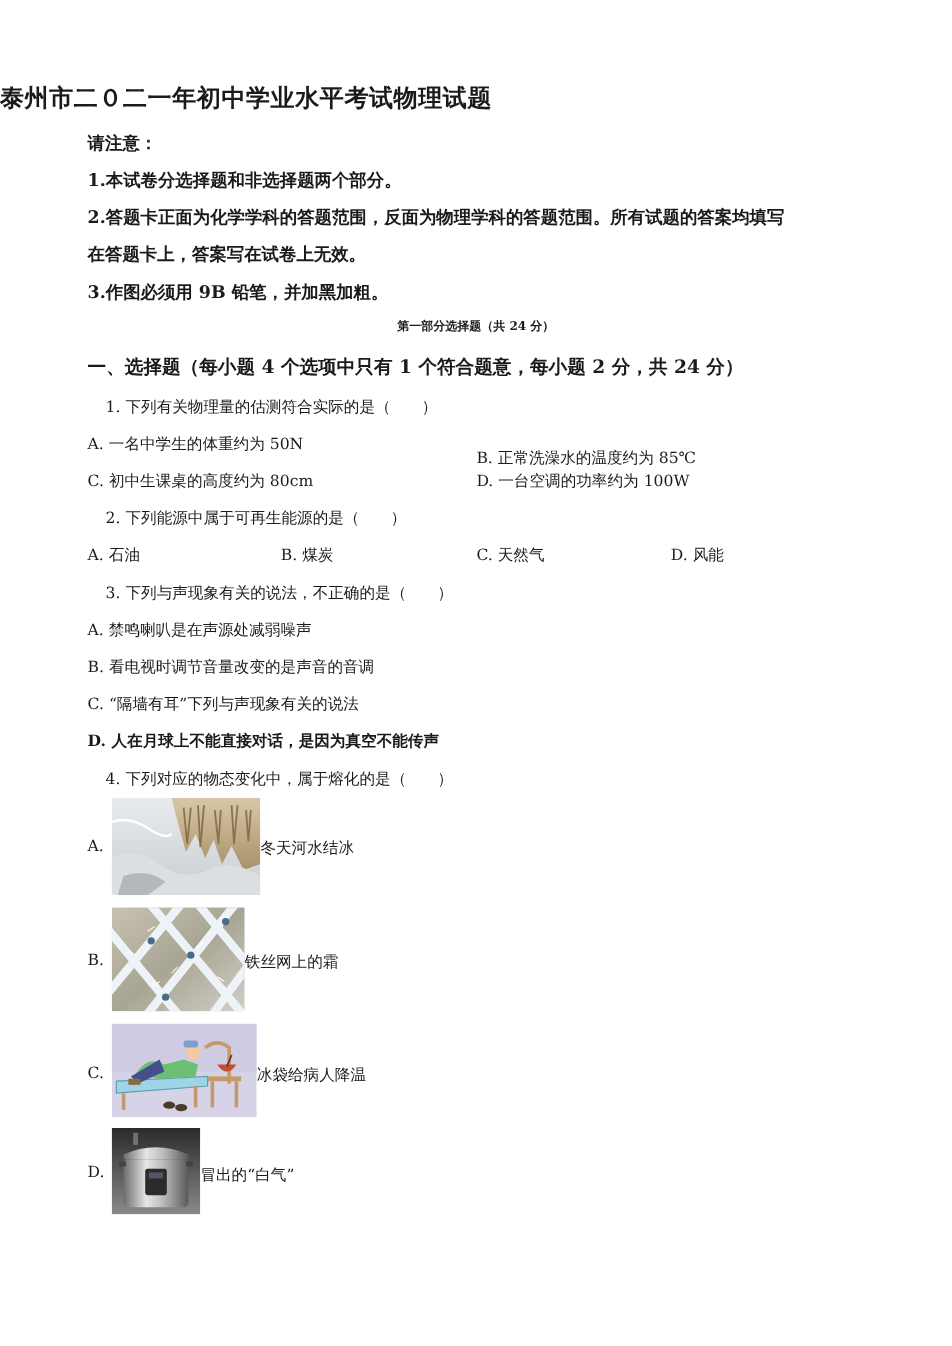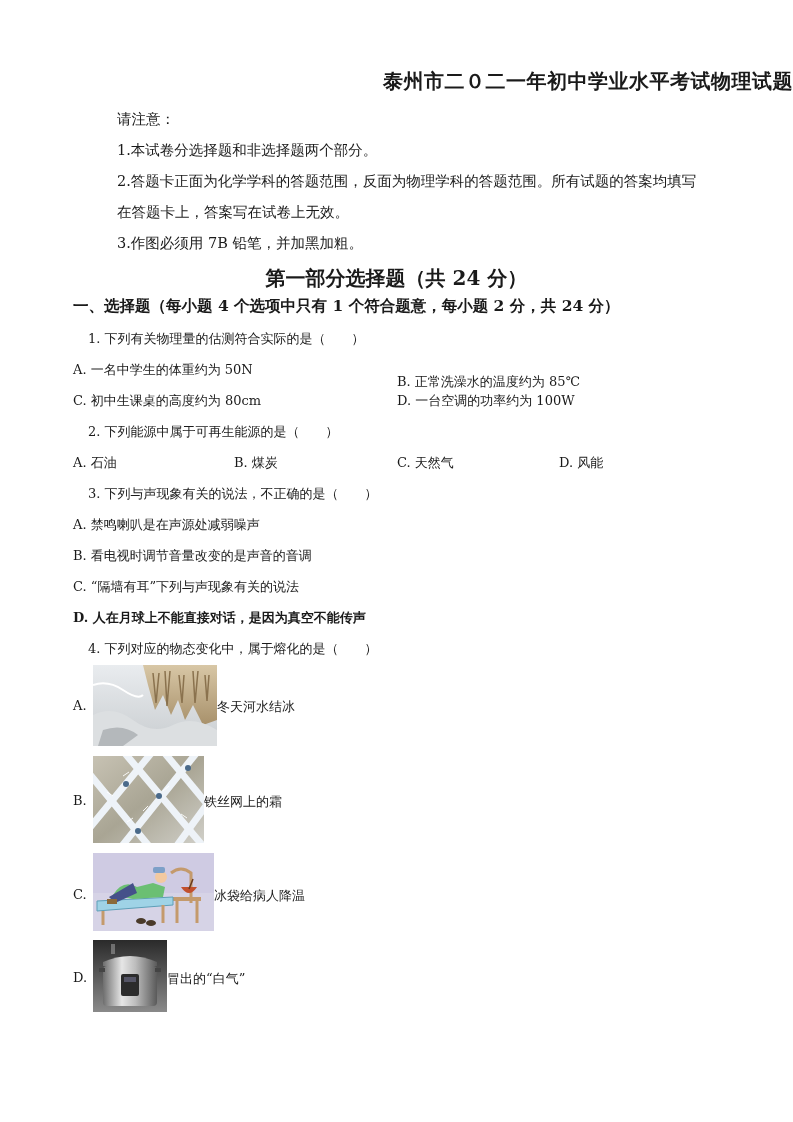--- a/index.html
+++ b/index.html
@@ -1,36 +1,36 @@
 <!DOCTYPE html>
 <html><head>
 <meta charset="utf-8">
 <style>
   html, body { margin: 0; padding: 0; background: #ffffff; }
   body { width: 793px; height: 1122px; position: relative; overflow: hidden; color: #1a1a1a; font-family: "DejaVu Serif", "Liberation Serif", serif; }
   .abs { position: absolute; white-space: nowrap; }
-  .title { left: 0; width: 793px; text-align: right; top: 68px; font-size: 20px; font-weight: bold; font-family: "DejaVu Sans", "Liberation Sans", sans-serif; letter-spacing: 0.5px; }
-  .note { left: 73px; font-size: 14.5px; font-weight: normal; margin-left: 44px; }
-  .section { left: 0; width: 793px; text-align: center; font-size: 20px; font-weight: bold; }
+  .title { left: 0; width: 793px; text-align: left; top: 68px; font-size: 20px; font-weight: bold; font-family: "DejaVu Sans", "Liberation Sans", sans-serif; letter-spacing: 0.5px; }
+  .note { left: 73px; font-size: 14.5px; font-weight: bold; }
+  .section { left: 0; width: 793px; text-align: center; font-size: 10px; font-weight: bold; }
   .heading { left: 73px; font-size: 15.5px; font-weight: bold; }
   .q { left: 88px; font-size: 13px; }
   .opt { font-size: 13px; }
   .img-box { position: absolute; overflow: hidden; }
   .img-label { position: absolute; font-size: 13px; white-space: nowrap; }
 </style>
 </head>
 <body>
 
 <div class="abs title">泰州市二０二一年初中学业水平考试物理试题</div>
 
 <div class="abs note" style="top:110px;">请注意：</div>
 <div class="abs note" style="top:141px;">1.本试卷分选择题和非选择题两个部分。</div>
 <div class="abs note" style="top:172px;">2.答题卡正面为化学学科的答题范围，反面为物理学科的答题范围。所有试题的答案均填写</div>
 <div class="abs note" style="top:203px;">在答题卡上，答案写在试卷上无效。</div>
-<div class="abs note" style="top:234px;">3.作图必须用 7B 铅笔，并加黑加粗。</div>
+<div class="abs note" style="top:234px;">3.作图必须用 9B 铅笔，并加黑加粗。</div>
 
 <div class="abs section" style="top:265px;">第一部分选择题（共 24 分）</div>
 <div class="abs heading" style="top:296px;">一、选择题（每小题 4 个选项中只有 1 个符合题意，每小题 2 分，共 24 分）</div>
 
 <div class="abs q" style="top:330px;">1. 下列有关物理量的估测符合实际的是（　　）</div>
 <div class="abs opt" style="left:73px; top:361px;">A. 一名中学生的体重约为 50N</div>
 <div class="abs opt" style="left:397px; top:361px;margin-top:12px;">B. 正常洗澡水的温度约为 85℃</div>
 <div class="abs opt" style="left:73px; top:392px;">C. 初中生课桌的高度约为 80cm</div>
 <div class="abs opt" style="left:397px; top:392px;">D. 一台空调的功率约为 100W</div>
 

